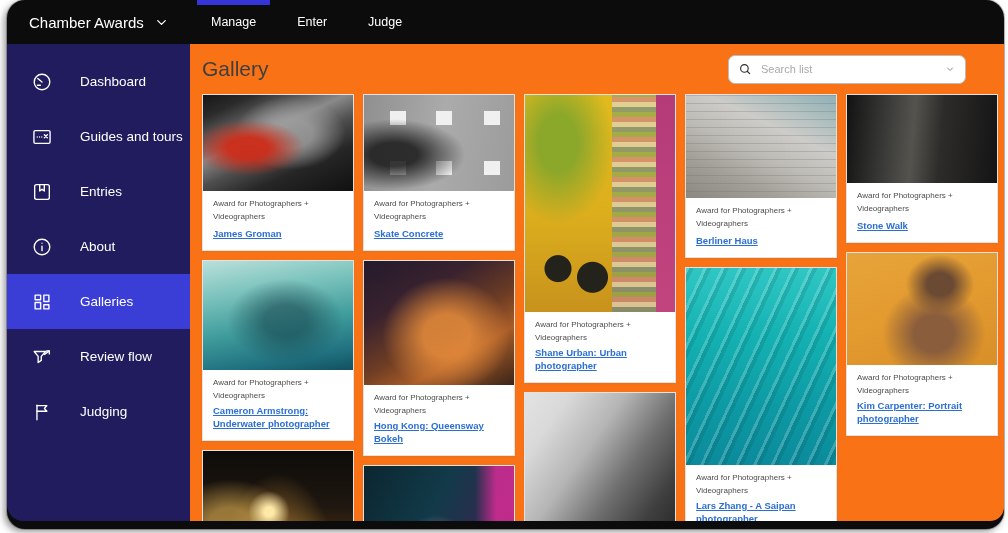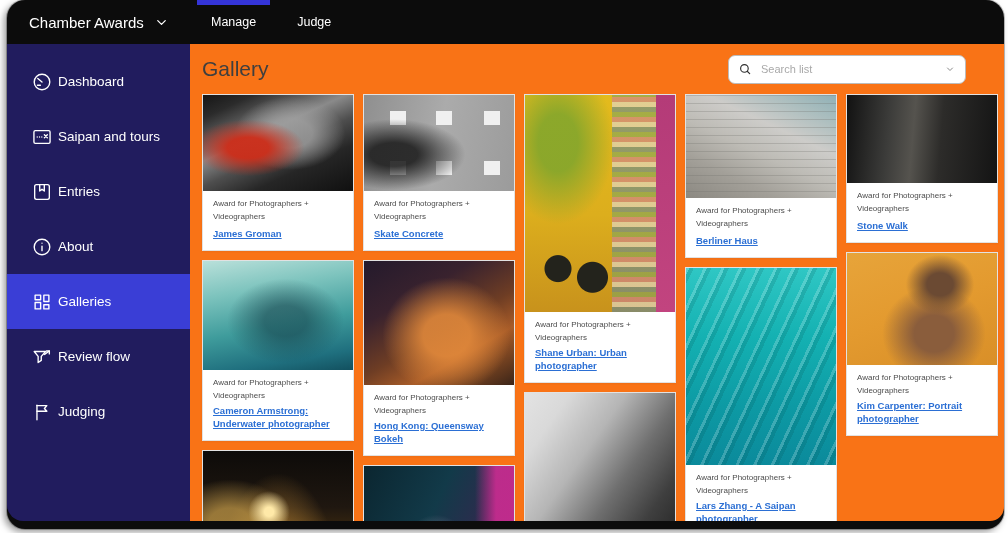--- a/index.html
+++ b/index.html
@@ -11,21 +11,21 @@
   .topbar{flex:0 0 44px;display:flex;align-items:center;color:#fff;padding-left:22px;}
   .brand{display:flex;align-items:center;gap:10px;font-size:15px;width:168px;cursor:pointer;}
   .brand svg{width:15px;height:15px;stroke:#fff;fill:none;stroke-width:2;stroke-linecap:round;stroke-linejoin:round;}
   .topnav{display:flex;height:44px;}
   .tab{position:relative;display:flex;align-items:center;height:100%;padding:0 14px;margin-right:13px;
     background:none;border:none;color:#fff;font-size:12.5px;font-family:inherit;cursor:pointer;}
   .tab.active::before{content:"";position:absolute;top:0;left:0;right:0;height:5px;background:#3434d8;}
   
   .main{flex:1;display:flex;min-height:0;}
   .sidebar{flex:0 0 183px;background:#211c5e;border-bottom-left-radius:16px;padding-top:10px;color:#fff;}
-  .side-item{height:55px;display:flex;align-items:center;gap:5px;padding-left:24px;font-size:13.5px;cursor:pointer;}
+  .side-item{height:55px;display:flex;align-items:center;gap:27px;padding-left:24px;font-size:13.5px;cursor:pointer;}
   .side-item.active{background:#3a3ed6;padding-left:24px;}
   .side-icon{width:22px;height:22px;flex:0 0 22px;}
   .side-icon svg{width:22px;height:22px;stroke:#fff;fill:none;stroke-width:1.5;stroke-linecap:round;stroke-linejoin:round;}
   .content{flex:1;background:#f97316;border-bottom-right-radius:14px;padding:6px 6px 0 12px;overflow:hidden;}
   .content-head{height:38px;display:flex;justify-content:space-between;align-items:center;margin-bottom:6px;}
   .page-title{font-size:21px;color:#3f3f3f;font-weight:400;}
   .search{width:218px;height:27px;margin-right:32px;border:1px solid #bcbcbc;border-radius:7px;background:#fff;
     display:flex;align-items:center;padding:0 9px;gap:7px;box-sizing:content-box;}
   .search svg.mag{width:14px;height:14px;stroke:#2f2f2f;fill:none;stroke-width:2;stroke-linecap:round;}
   .search input{border:none;outline:none;flex:1;font-size:11px;color:#333;background:transparent;font-family:inherit;min-width:0;}
@@ -100,20 +100,23 @@
       <span>Chamber Awards</span>
       <svg viewBox="0 0 24 24">
           <path d="M6 9l6 6 6-6"></path>
         </svg>
     </div>
     <nav class="topnav">
         <button class="tab active">
     <span>Manage</span>
   </button>
         <button class="tab">
+    <span>Enter</span>
+  </button>
+        <button class="tab">
     <span>Judge</span>
   </button>
       </nav>
   </div>
 
   <div class="main">
 
     <aside class="sidebar">
         <div class="side-item">
     <span class="side-icon"><svg viewBox="0 0 24 24" fill="none" stroke="currentColor" stroke-width="1.5" stroke-linecap="round" stroke-linejoin="round">
@@ -122,21 +125,21 @@
               <path d="M7 15.5h3.2"></path>
             </svg></span>
     <span class="side-label">Dashboard</span>
   </div>
         <div class="side-item">
     <span class="side-icon"><svg viewBox="0 0 24 24" fill="none" stroke="currentColor" stroke-width="1.5" stroke-linecap="round" stroke-linejoin="round">
               <rect x="3.2" y="5" width="17.6" height="14" rx="1.5"></rect>
               <path d="M6.8 12h.01M9.3 12h.01M11.8 12h.01"></path>
               <path d="M14.6 9.6l3.2 3.2M17.8 9.6l-3.2 3.2"></path>
             </svg></span>
-    <span class="side-label">Saipan and tours</span>
+    <span class="side-label">Guides and tours</span>
   </div>
         <div class="side-item">
     <span class="side-icon"><svg viewBox="0 0 24 24" fill="none" stroke="currentColor" stroke-width="1.5" stroke-linecap="round" stroke-linejoin="round">
               <rect x="4" y="4" width="16" height="16" rx="2"></rect>
               <path d="M9.5 4v7l2.5-2.1L14.5 11V4"></path>
             </svg></span>
     <span class="side-label">Entries</span>
   </div>
         <div class="side-item">
     <span class="side-icon"><svg viewBox="0 0 24 24" fill="none" stroke="currentColor" stroke-width="1.5" stroke-linecap="round" stroke-linejoin="round">

